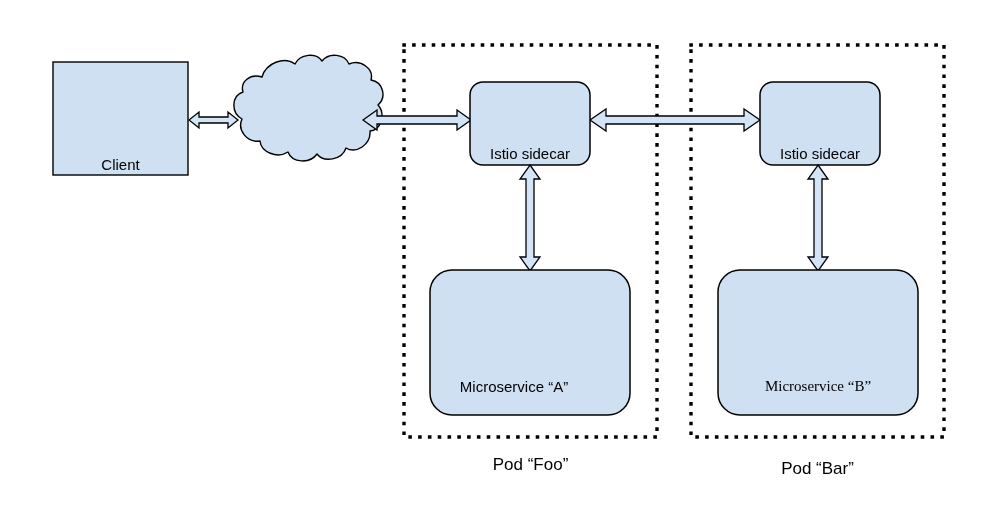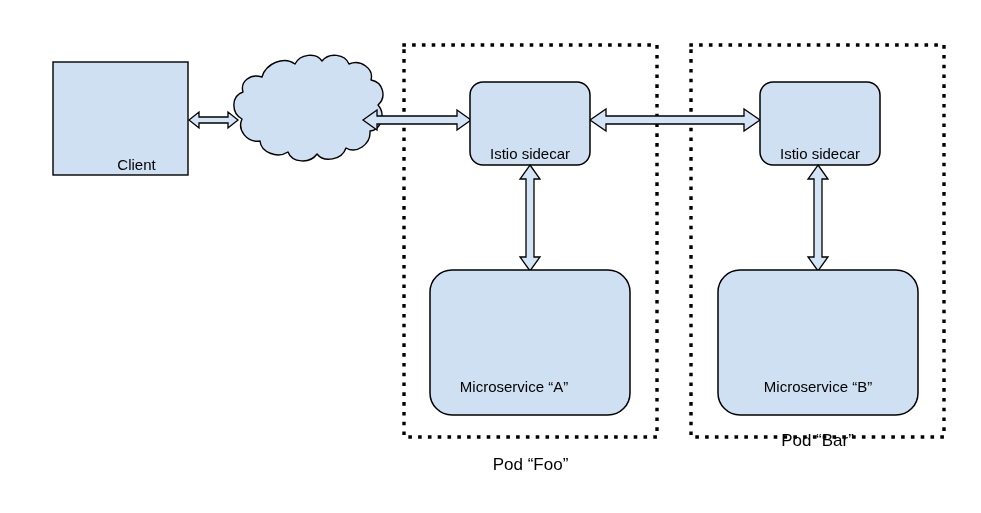--- a/index.html
+++ b/index.html
@@ -95,27 +95,27 @@
 
     <g>
       <path d="M 818 165 L 828 179 L 822 179 L 822 257 L 828 257 L 818 271 L 808 257 L 814 257 L 814 179 L 808 179 Z" fill="#d4e4f7" stroke="#000000" stroke-width="1.3" stroke-linejoin="miter"></path>
     </g>
 
     <rect x="430" y="270" width="200" height="145" rx="22" ry="22" fill="#cfe0f3" stroke="#000000" stroke-width="1.5"></rect>
 
     <rect x="718" y="270" width="200" height="145" rx="22" ry="22" fill="#cfe0f3" stroke="#000000" stroke-width="1.5"></rect>
   </svg>
 
-  <div class="node-label" style="left:53px; top:157px; width:135px;margin-left:16px;">Client</div>
+  <div class="node-label" style="left:53px; top:157px; width:135px;">Client</div>
 
   <div class="node-label" style="left:470px; top:146px; width:120px;">Istio sidecar</div>
 
   <div class="node-label" style="left:760px; top:146px; width:120px;">Istio sidecar</div>
 
   <div class="node-label" style="left:430px; top:379px; width:168px;">Microservice “A”</div>
 
-  <div class="node-label" style="left:718px; top:379px; width:200px;">Microservice “B”</div>
+  <div class="node-label" style="left:718px; top:379px; width:200px;font-family:Liberation Serif, serif;">Microservice “B”</div>
 
   <div class="pod-caption" style="left:404px; top:456px; width:253px;">Pod “Foo”</div>
 
-  <div class="pod-caption" style="left:691px; top:432px; width:253px;">Pod “Bar”</div>
+  <div class="pod-caption" style="left:691px; top:460px; width:253px;">Pod “Bar”</div>
 
 </div>
 
 </body></html>

